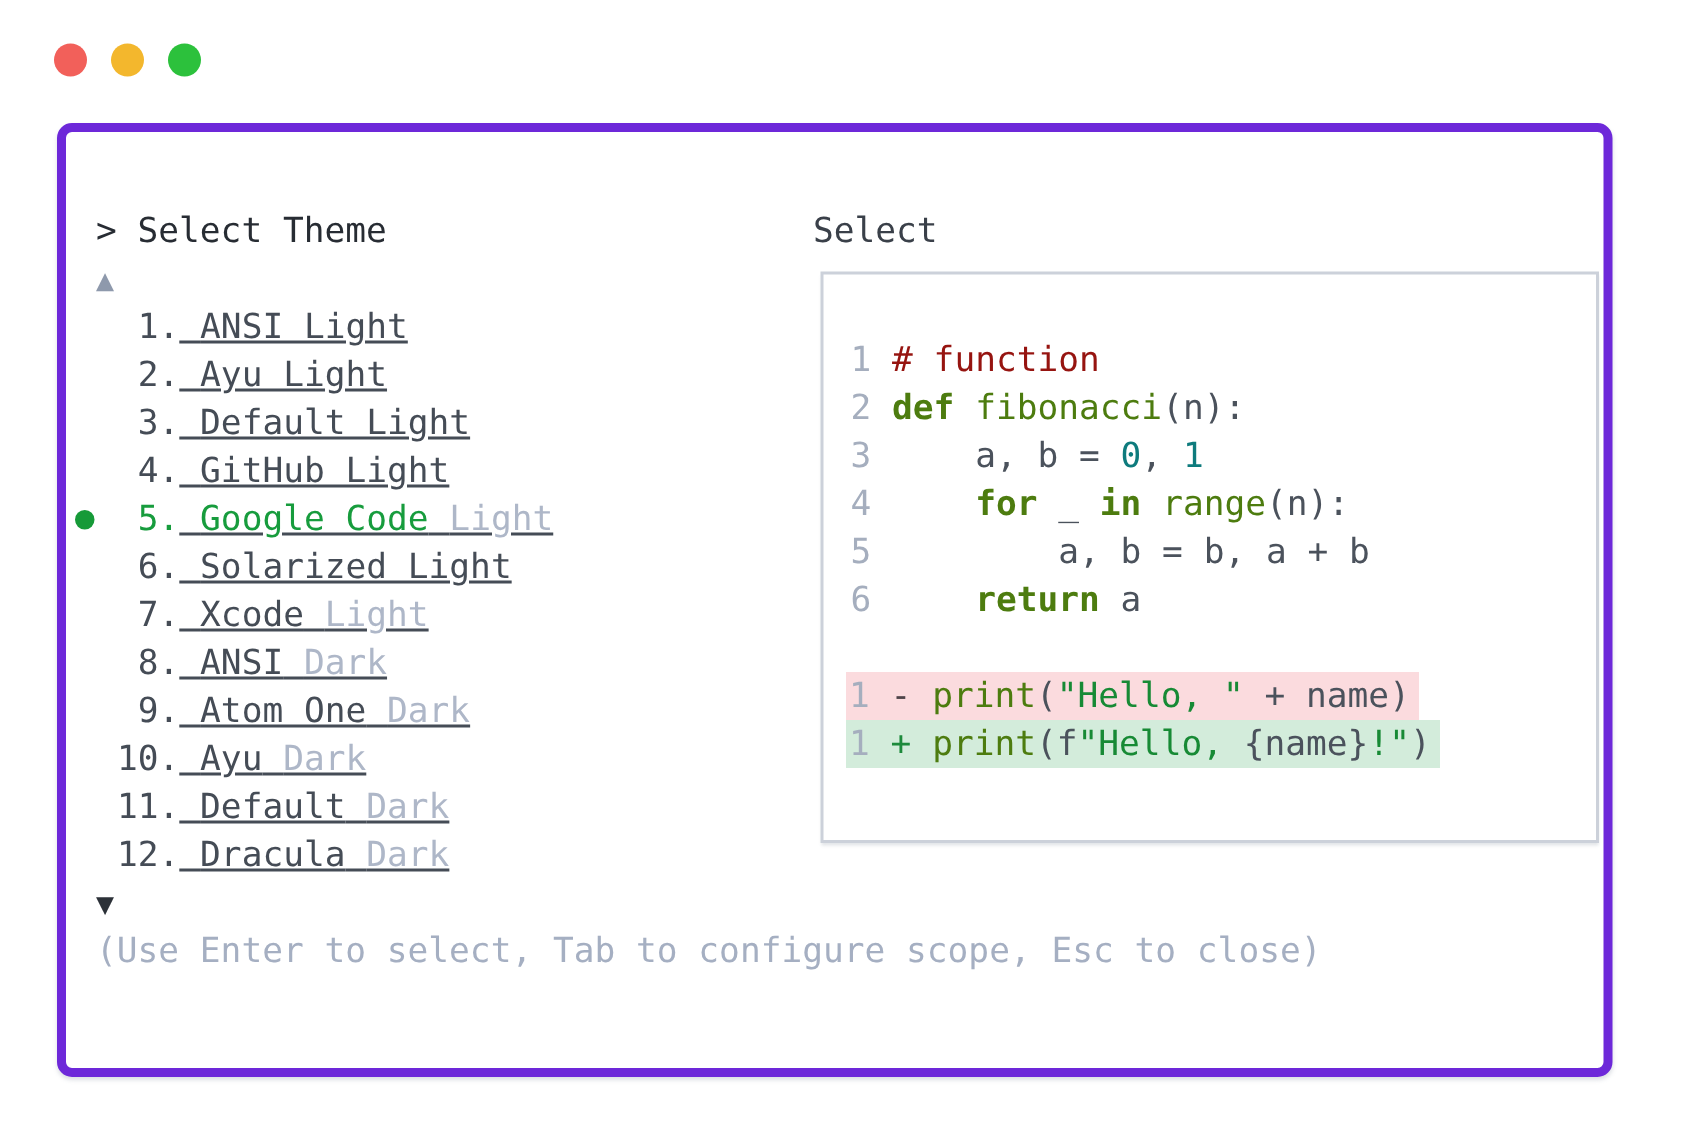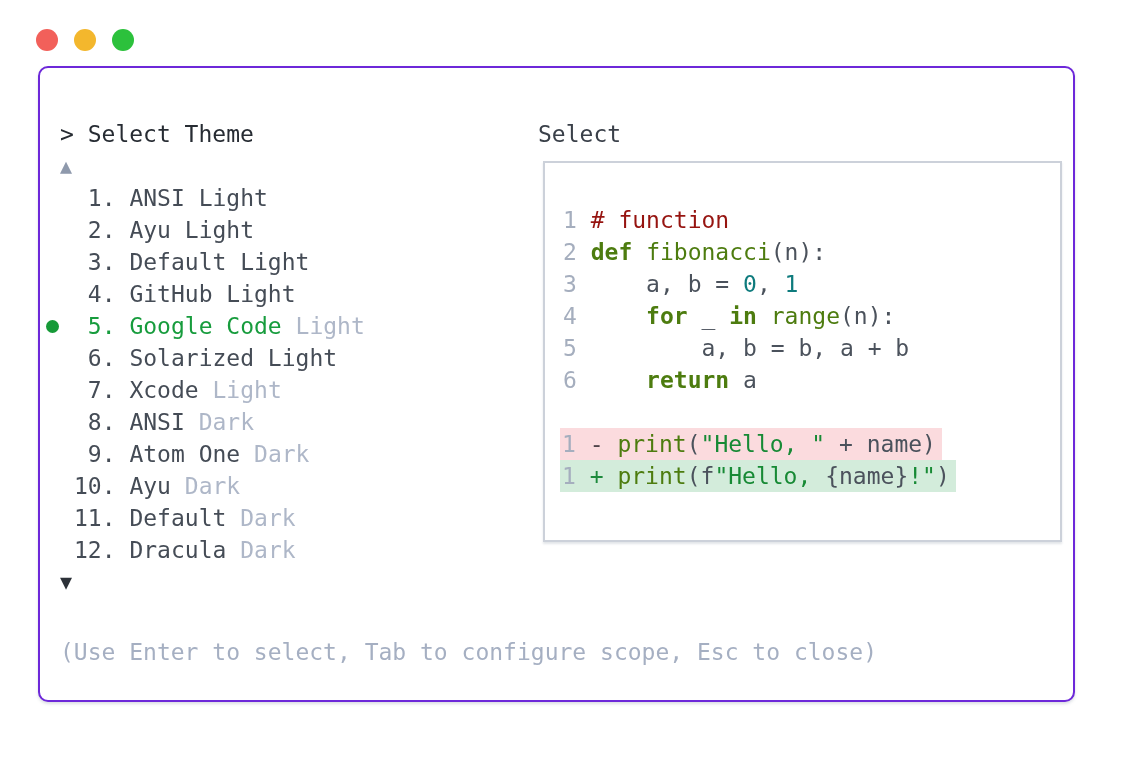--- a/index.html
+++ b/index.html
@@ -4,40 +4,40 @@
 <style>
   * { margin:0; padding:0; box-sizing:border-box; }
   html,body { width:1129px; height:757px; background:#ffffff; overflow:hidden;
     font-family:"DejaVu Sans Mono","Liberation Mono",monospace; }
 
   
   .traffic { position:absolute; left:36px; top:29px; display:flex; gap:16px; }
   .light { width:22px; height:22px; border-radius:50%; }
 
   
-  .panel { position:absolute; left:38px; top:66px; width:1037px; height:636px;
-    background:#fff; border:2px solid #6d28d9; border-radius:10px;
+  .panel { position:absolute; left:38px; top:82px; width:1037px; height:636px;
+    background:#fff; border:6px solid #6d28d9; border-radius:10px;
     box-shadow:0 2px 3px rgba(140,150,165,0.30); }
 
   .picker { position:absolute; left:20px; top:50px; font-size:23px; line-height:32px; }
   .prompt { color:#272c33; white-space:pre; }
   .scroll-ind { height:32px; }
   .scroll-up   { color:#8e99ac; font-size:20px; }
   .scroll-down { color:#2c3138; font-size:20px; }
 
   .theme-list { }
   .theme-row { position:relative; height:32px; padding-left:14px; white-space:pre;
-    color:#454c56; cursor:default; }
+    color:#454c56; cursor:default;text-decoration:underline; }
   .theme-row .num { display:inline-block; width:3ch; text-align:right; }
   .theme-row .suffix { color:#aeb7c8; }
   .theme-row.selected .num, .theme-row.selected .name { color:#179c3d; }
   .theme-row .dot { position:absolute; left:-14px; top:10px; width:13px; height:13px;
     border-radius:50%; background:#169a38; }
 
-  .help { margin-top:38px; color:#a5afc2; white-space:pre; }
+  .help { color:#a5afc2; white-space:pre; }
 
   
   .preview-label { position:absolute; left:498px; top:50px; font-size:23px;
     line-height:32px; color:#3a4049; }
   .preview-box { position:absolute; left:503px; top:93px; width:519px; height:381px;
     background:#fff; border:2px solid #ccd1da;
     box-shadow:0 2px 2px rgba(140,150,165,0.25); }
   .code { position:absolute; left:16px; top:41px; font-size:23px; line-height:32px;
     white-space:pre; }
   .code-line { height:32px; padding-left:2px; }

